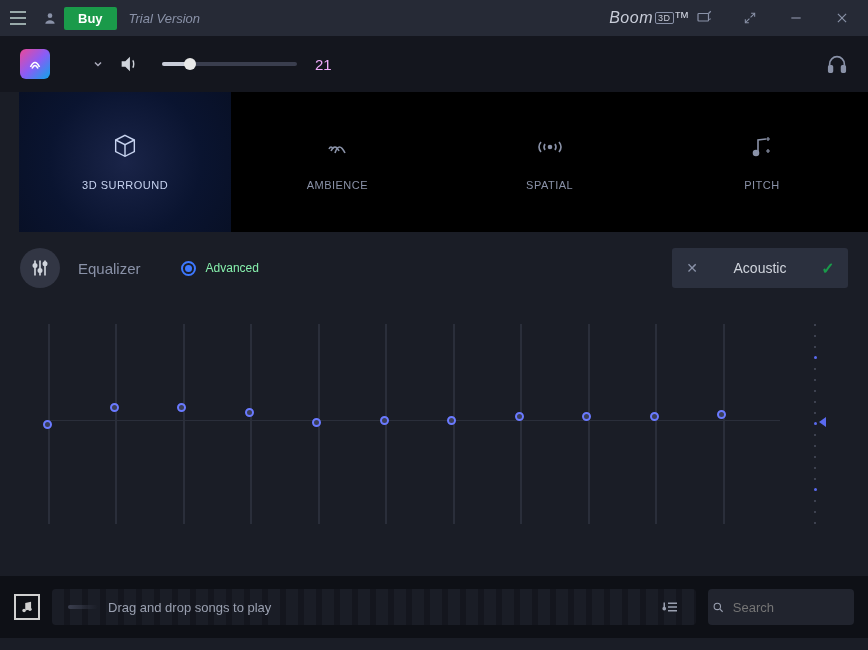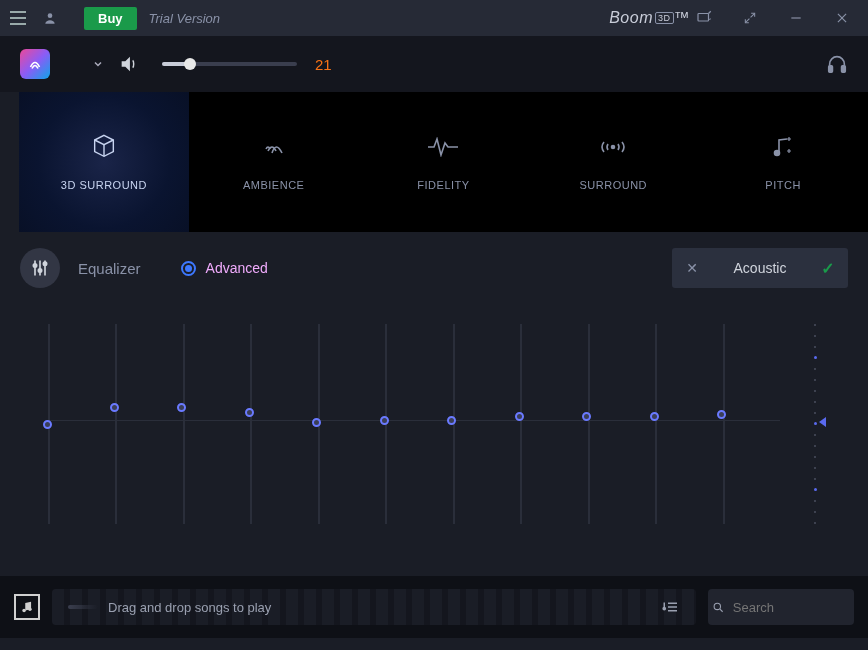--- a/index.html
+++ b/index.html
@@ -3,53 +3,53 @@
 <meta charset="utf-8">
 <style>
   * { box-sizing: border-box; margin: 0; padding: 0; font-family: "Segoe UI", Arial, sans-serif; }
   body { background: #1a1d26; width: 868px; height: 650px; overflow: hidden; color: #aab; }
   
   
   .titlebar { height: 36px; background: #262a36; display: flex; align-items: center; padding: 0 4px; }
   .hamburger { width: 28px; height: 28px; display: flex; flex-direction: column; justify-content: center; gap: 4px; padding: 6px; cursor: pointer; }
   .hamburger span { height: 2px; background: #9aa; }
   .user-icon { width: 28px; height: 28px; display: flex; align-items: center; justify-content: center; margin-left: 4px; cursor: pointer; }
-  .buy-btn { background: #1a9a4a; color: #fff; border: none; padding: 4px 14px; font-size: 13px; font-weight: 600; margin-left: 20px; cursor: pointer; border-radius: 2px; }
+  .buy-btn { background: #1a9a4a; color: #fff; border: none; padding: 4px 14px; font-size: 13px; font-weight: 600; margin-left: 0; cursor: pointer; border-radius: 2px; }
   .trial { color: #8a92a8; font-style: italic; font-size: 13px; margin-left: 12px; }
   .titlebar-center { flex: 1; text-align: right; }
   .app-title { color: #c8ccd8; font-size: 16px; font-style: italic; font-weight: 300; letter-spacing: 0.5px; }
   .app-title-suffix { border: 1px solid #8a92a8; font-size: 9px; padding: 0 2px; border-radius: 2px; margin-left: 2px; vertical-align: 2px; font-style: normal; }
   .titlebar-right { display: flex; align-items: center; gap: 18px; padding-right: 8px; }
   .tb-icon { width: 28px; height: 28px; display: flex; align-items: center; justify-content: center; cursor: pointer; color: #8a92a8; }
   
   
   .volbar { height: 56px; background: #14161e; display: flex; align-items: center; padding: 0 20px; }
   .app-icon { width: 30px; height: 30px; background: linear-gradient(135deg, #ec4899, #8b5cf6, #0ea5e9); border-radius: 6px; display: flex; align-items: center; justify-content: center; }
   .chev-down { margin-left: 42px; cursor: pointer; }
   .vol-icon { margin-left: 14px; cursor: pointer; }
   .vol-track { width: 135px; height: 4px; background: #3a3e4e; border-radius: 2px; margin-left: 22px; position: relative; cursor: pointer; }
   .vol-fill { height: 100%; background: #c8ccd8; border-radius: 2px; position: relative; }
   .vol-thumb { width: 12px; height: 12px; background: #e8e8e8; border-radius: 50%; position: absolute; top: -4px; right: -6px; }
-  .vol-value { margin-left: 18px; color: #f97316; font-size: 15px; }
+  .vol-value { margin-left: 18px; color: #f0abfc; font-size: 15px; }
   .headphone-icon { margin-left: auto; cursor: pointer; color: #8a92a8; }
   
   
   .modes { height: 140px; display: flex; background: #000; margin-left: 19px; }
   .mode { flex: 1; display: flex; flex-direction: column; align-items: center; justify-content: center; gap: 18px; cursor: pointer; color: #8a92a8; font-size: 11px; letter-spacing: 0.5px; }
   .mode.active { background: radial-gradient(circle at center, #1a2448 0%, #0a1430 60%, #081026 100%); color: #c8d4f0; }
   .mode-icon { height: 28px; display: flex; align-items: center; justify-content: center; }
   
   
   .eq-header { height: 52px; display: flex; align-items: center; padding: 0 20px; background: #1a1d26; margin-top: 10px; }
   .eq-iconwrap { width: 40px; height: 40px; background: #323644; border-radius: 50%; display: flex; align-items: center; justify-content: center; }
   .eq-title { margin-left: 18px; color: #8a92a8; font-size: 15px; }
   .adv-radio { margin-left: 40px; display: flex; align-items: center; gap: 10px; cursor: pointer; }
   .radio-circle { width: 15px; height: 15px; border: 2px solid #3d78ff; border-radius: 50%; display: flex; align-items: center; justify-content: center; }
   .radio-dot { width: 7px; height: 7px; background: #3d78ff; border-radius: 50%; }
-  .adv-label { color: #f0abfc; font-size: 14px; text-align: right; }
+  .adv-label { color: #86efac; font-size: 12px; text-align: right; }
   .preset-box { margin-left: auto; background: #2b303e; height: 40px; display: flex; align-items: center; border-radius: 3px; }
   .preset-x { width: 40px; text-align: center; color: #8a92a8; cursor: pointer; font-size: 14px; }
   .preset-name { width: 96px; text-align: center; color: #d0d4dc; font-size: 14px; }
   .preset-check { width: 40px; text-align: center; color: #1a9a4a; cursor: pointer; font-size: 16px; font-weight: bold; }
   
   
   .eq-area { height: 280px; position: relative; padding: 30px 48px 10px 48px; display: flex; justify-content: space-between; }
   .eq-col { width: 2px; background: #2a2e3a; position: relative; height: 200px; }
   .eq-knob { width: 9px; height: 9px; background: #3a3e56; border: 2px solid #6a7aff; border-radius: 50%; position: absolute; left: -5.5px; cursor: pointer; }
   .eq-baseline { position: absolute; left: 48px; right: 88px; top: 126px; height: 1px; background: #2a2e3a; }
@@ -171,36 +171,28 @@
           <path d="M4 14 Q6 10 8 14"></path>
           <path d="M6 16 Q10 8 14 16"></path>
           <path d="M10 18 Q14 6 20 18"></path>
         </svg>
       </div>
       <span>AMBIENCE</span>
     </div>
     <div class="mode">
       <div class="mode-icon">
         <svg width="30" height="20" viewBox="0 0 30 20" fill="none" stroke="currentColor" stroke-width="1.6">
-          <path d="M0 10 L6 10 L9 2 L13 18 L17 6 L20 10 L30 10"></path>
-        </svg>
-      </div>
-      <span>FIDELITY</span>
-    </div>
-    <div class="mode">
-      <div class="mode-icon">
-        <svg width="30" height="20" viewBox="0 0 30 20" fill="none" stroke="currentColor" stroke-width="1.6">
           <path d="M6 5 Q2 10 6 15"></path>
           <path d="M10 7 Q8 10 10 13"></path>
           <circle cx="15" cy="10" r="1.5" fill="currentColor"></circle>
           <path d="M20 7 Q22 10 20 13"></path>
           <path d="M24 5 Q28 10 24 15"></path>
         </svg>
       </div>
-      <span>SURROUND</span>
+      <span>SPATIAL</span>
     </div>
     <div class="mode">
       <div class="mode-icon">
         <svg width="24" height="24" viewBox="0 0 24 24" fill="none" stroke="currentColor" stroke-width="1.6">
           <path d="M8 18 V5 L16 4"></path>
           <circle cx="6" cy="18" r="2.5" fill="currentColor"></circle>
           <path d="M18 6 L18 2 M16 4 L20 4" stroke-width="1.2"></path>
           <path d="M18 14 L18 18 M16 16 L20 16" stroke-width="1.2"></path>
         </svg>
       </div>

